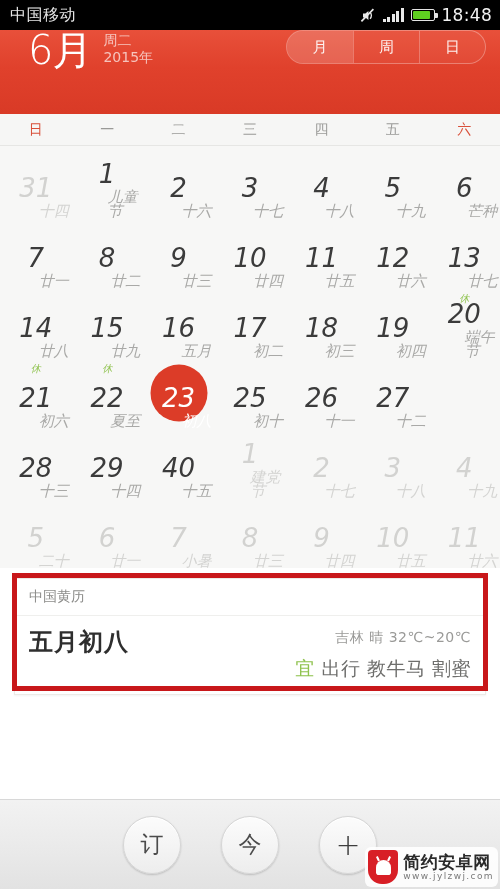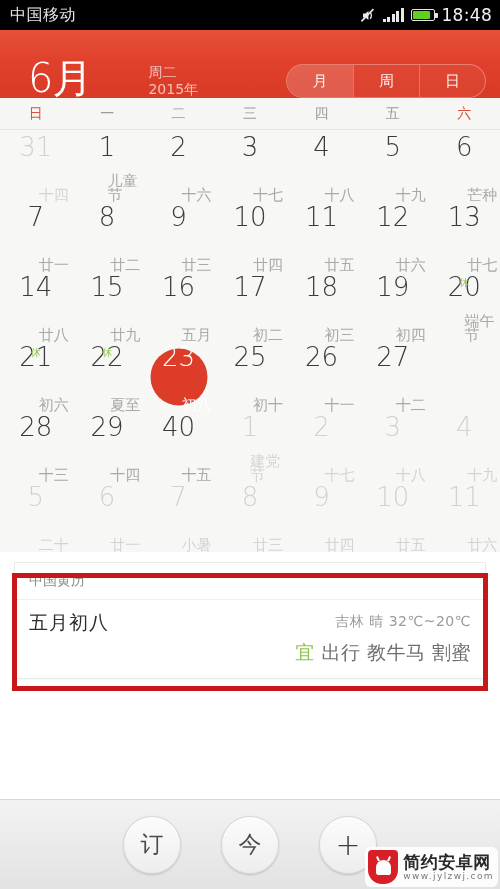--- a/index.html
+++ b/index.html
@@ -33,25 +33,24 @@
     position: relative; padding: 1.2px;
   }
   .icon-batt::after {
     content:""; position:absolute; right:-4px; top:3px; width:2.5px; height:5px;
     background:#e4e4e4; border-radius:0 1px 1px 0;
   }
   .icon-batt span { display:block; height:100%; width:88%; background:#5fd020; border-radius:1px; }
 
   
   .header {
-    height: 68px;
+    height: 84px;
     background: linear-gradient(180deg,#e8503a 0%,#e0412c 45%,#d93a26 100%);
-    display: flex; align-items: flex-end; padding: 0 14px 0 28px;
+    display: flex; align-items: flex-start; padding: 0 14px 0 28px;
     position: relative;
-    gap: 45px;
   }
   .month-big { font-size: 40px; color: #fff; font-weight: 300; line-height: 1; letter-spacing: -1px; }
   .header-sub { margin-left: 12px; padding-top: 2px; }
   .header-sub div { color: rgba(255,255,255,.68); font-size: 14px; line-height: 17px; }
   .seg {
     margin-left: auto; display: flex; height: 34px;
     border: 1px solid rgba(255,255,255,.30); border-radius: 18px; overflow: hidden;
     background: rgba(255,255,255,.04);
   }
   .seg-item {
@@ -67,21 +66,21 @@
     display: grid; grid-template-columns: repeat(7,1fr);
     height: 32px; align-items: center; background: #f6f6f5;
     border-bottom: 1px solid #e6e6e4;
   }
   .weekdays div { text-align: center; font-size: 14px; color: #9a9a98; }
   .weekdays div.wk-end { color: #d9503a; }
 
   
   .cal { background: #f7f7f6; padding-top: 2px; }
   .cal-row { display: grid; grid-template-columns: repeat(7,1fr); height: 70px; }
-  .cell { position: relative; display: flex; flex-direction: column; align-items: center; justify-content: space-between; }
+  .cell { position: relative; display: flex; flex-direction: column; align-items: center; justify-content: flex-end; font-style: italic; }
   .d-num { font-size: 26px; color: #3b3b3b; font-weight: 300; line-height: 30px; }
   .d-sub { font-size: 15px; color: #a9a9a7; line-height: 14px; margin-top: 1px; margin-left: 36px; }
   .cell.muted .d-num { color: #d2d2d0; }
   .cell.muted .d-sub { color: #d4d4d2; }
   .rest {
     position: absolute; top: 6px; font-size: 10px; color: #8fc24e; line-height: 10px;
   }
   .cell.sel .sel-circle {
     position: absolute; width: 57px; height: 57px; border-radius: 50%;
     background: #dc3c28; top: 50%; left: 50%; transform: translate(-50%,-50%);
@@ -92,21 +91,21 @@
   .card-wrap { position: relative; padding: 10px 14px 0 14px; background:#fff; }
   .card {
     border: 1px solid #eceae6; background: #fff;
     box-shadow: 0 1px 2px rgba(0,0,0,.05);
   }
   .card-head {
     padding: 9px 14px; font-size: 14px; color: #8c8c8a;
     border-bottom: 1px solid #efefed;
   }
   .card-body { padding: 10px 14px 12px 14px; display: flex; justify-content: space-between; }
-  .card-left .lunar-title { font-size: 19px; color: #2e2e2e; font-weight: normal; letter-spacing: 1px; }
+  .card-left .lunar-title { font-size: 24px; color: #2e2e2e; font-weight: bold; letter-spacing: 1px; }
   .card-left .ganzhi { font-size: 14px; color: #b3b3b1; margin-top: 7px; letter-spacing: .5px; }
   .card-right { text-align: right; padding-top: 3px; }
   .card-right .weather { font-size: 14px; color: #9a9a98; letter-spacing: .5px; }
   .card-right .yi { font-size: 19px; color: #6e6e6c; margin-top: 9px; letter-spacing: .5px; }
   .card-right .yi .yi-mark { color: #8fc24e; }
 
   
   .anno { position: absolute; border: 5px solid #c8171a; pointer-events: none; }
   #anno-card { left: 12px; top: 573px; width: 476px; height: 118px; }
   #anno-add  { left: 277px; top: 812px; width: 114px; height: 60px; }

